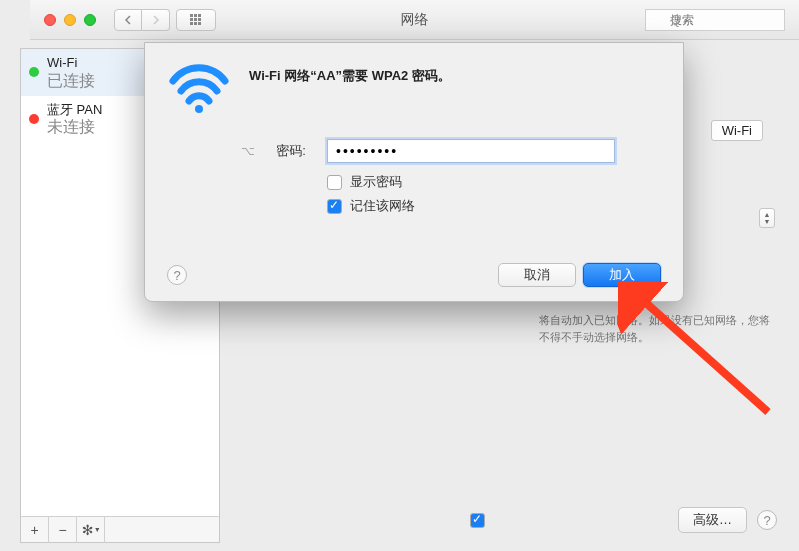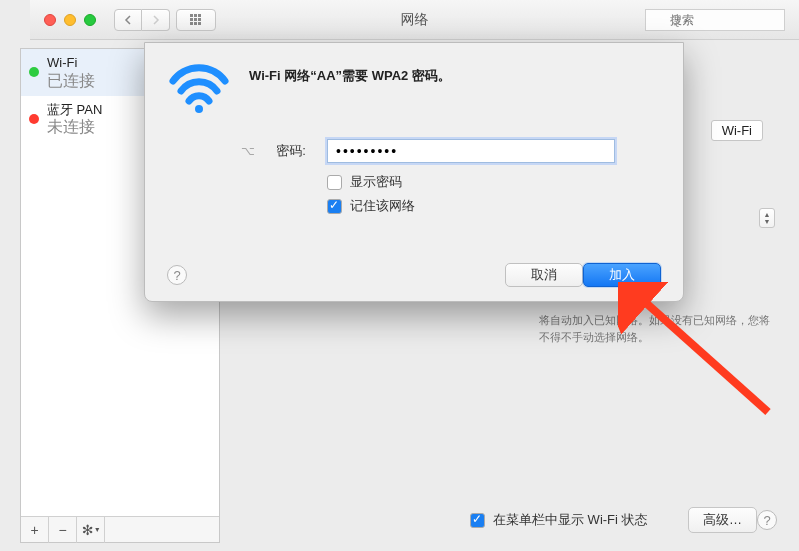--- a/index.html
+++ b/index.html
@@ -221,20 +221,21 @@
     border:1px solid #c0c0c0;border-radius:5px;
     background:linear-gradient(#fdfdfd,#efefef);
     font-size:13px;color:#333;
     padding:0 14px;
     cursor:pointer;
   }
   .btn.primary{
     background:linear-gradient(#4aa3ff,#1477f4);
     border:1px solid #0f63d2;color:#fff;
     box-shadow:0 0 0 1px rgba(20,119,244,0.2);
+    margin-left:7px;
   }
   .cursor{
     position:absolute;
     left:628px; top:278px;
     font-size:18px;color:#000;
     transform:rotate(-10deg);
     pointer-events:none;
   }
   .arrow-annot{
     position:absolute;
@@ -322,23 +323,22 @@
       <div class="dropdown-arrows">
         <span>▲</span>
         <span>▼</span>
       </div>
 
       <div class="auto-text">将自动加入已知网络。如果没有已知网络，您将不得不手动选择网络。</div>
 
       <div class="bottom-row">
         <div class="check-row">
           <div class="chk"></div>
-          <span>在菜单栏中显示 Wi-Fi 状态</span>
-        </div>
-        <div style="display:flex;align-items:center;">
+        </div>
+        <div style="display:flex;gap:10px;align-items:center;">
           <button class="adv-btn">高级…</button>
           <div class="help-circle">?</div>
         </div>
       </div>
     </div>
   </div>
 
   <div class="modal">
     <div class="modal-top">
       <svg class="wifi-svg" width="64" height="52" viewBox="0 0 64 52">

